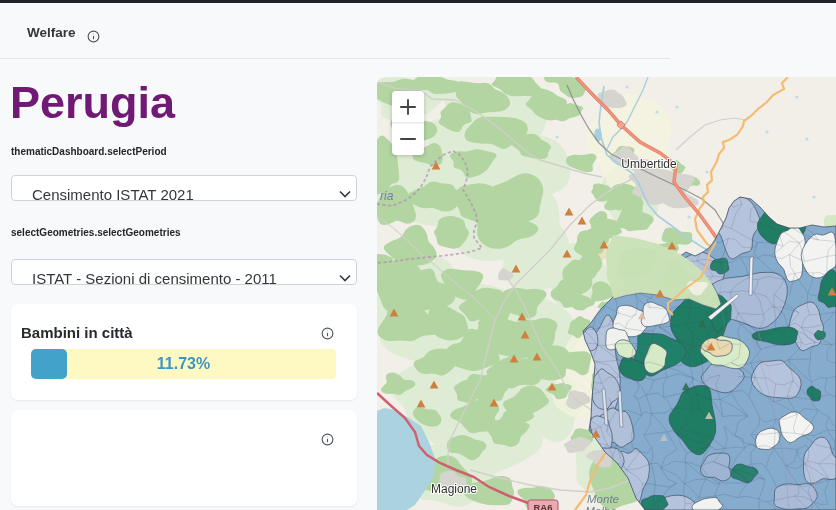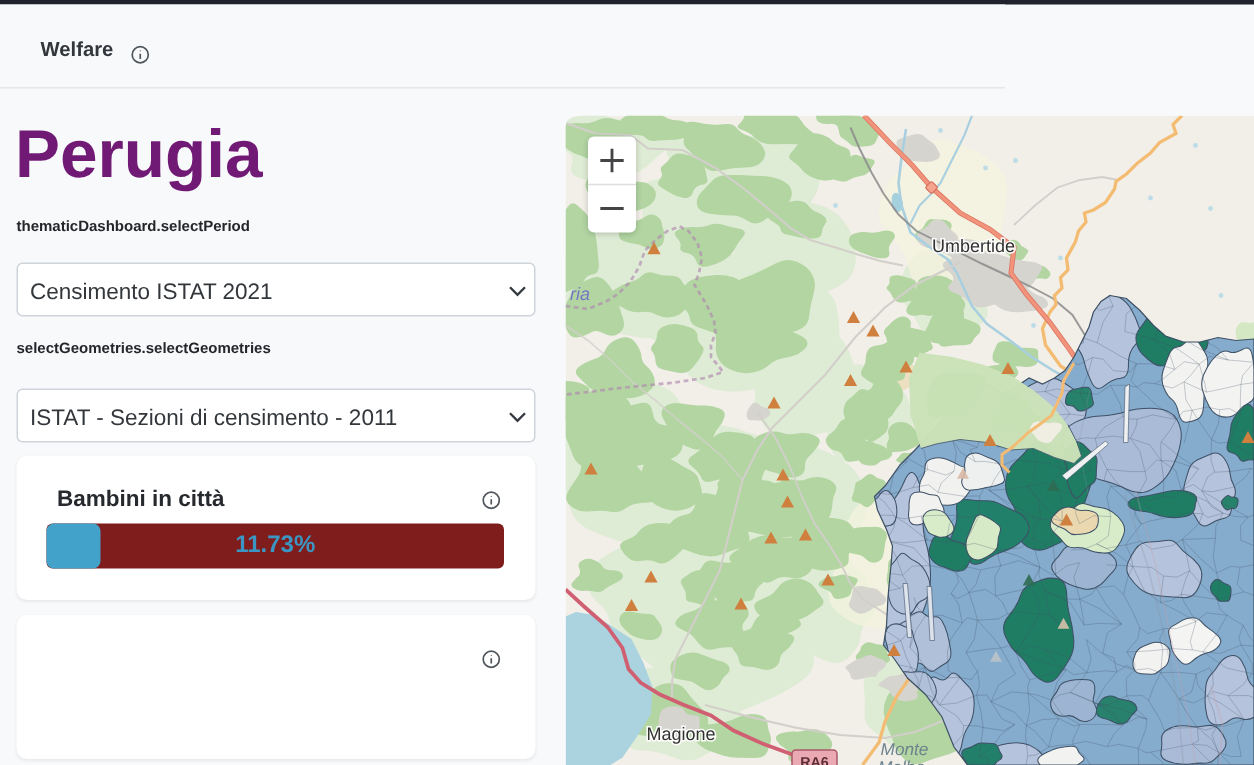--- a/index.html
+++ b/index.html
@@ -3,26 +3,26 @@
 <style>
 *{margin:0;padding:0;box-sizing:border-box}
 body{width:836px;height:510px;font-family:"Liberation Sans",sans-serif;background:#f8f9fa;overflow:hidden;position:relative}
 .topbar{position:absolute;left:0;top:0;width:836px;height:3px;background:#20232b}
 .header{position:absolute;left:0;top:3px;width:670px;height:56px;background:#f8f9fa;border-bottom:1px solid #e4e6e9}
 .brand{position:absolute;left:27px;top:22px;font-size:13.5px;font-weight:700;color:#33373c}
 .hinfo{position:absolute;left:87px;top:27px}
 .hinfo svg,.cinfo svg,.chev{display:block}
 h1{position:absolute;left:10px;top:77px;font-size:45px;font-weight:700;color:#701a75}
 .lbl{position:absolute;left:11px;font-size:10px;font-weight:700;color:#24262a}
-.sel{position:absolute;left:11px;width:346px;height:36px;background:#fff;border:1px solid #ced4da;border-radius:4px;font-size:15px;color:#33373b;line-height:37px;padding-left:8px}
+.sel{position:absolute;left:11px;width:346px;height:26px;background:#fff;border:1px solid #ced4da;border-radius:4px;font-size:15px;color:#33373b;line-height:37px;padding-left:20px}
 .chev{position:absolute;right:5px;top:14px}
 .card{position:absolute;left:11px;width:346px;height:96px;background:#fff;border-radius:7px;box-shadow:0 1px 2px rgba(50,50,60,0.08)}
-.ctitle{position:absolute;left:27px;top:20px;font-size:15px;font-weight:700;color:#26292d}
+.ctitle{position:absolute;left:10px;top:20px;font-size:15px;font-weight:700;color:#26292d}
 .cinfo{position:absolute;right:23px;top:23px}
-.bar{position:absolute;left:20px;width:305px;height:30px;background:#7f1d1d;border-radius:4px}
+.bar{position:absolute;left:20px;width:305px;height:30px;background:#fef9c3;border-radius:4px}
 .fill{position:absolute;left:0;top:0;height:30px;background:#42a2c9;border-radius:5px}
 .pct{position:absolute;left:0;top:0;width:305px;height:30px;text-align:center;line-height:30px;font-size:16px;font-weight:700;color:#3c96c4}
 .map{position:absolute;left:377px;top:77px;width:459px;height:433px;border-top-left-radius:8px;overflow:hidden}
 .zoomctl{position:absolute;left:15px;top:14px;width:32px;height:64px;background:#fff;border-radius:4px;box-shadow:0 1px 4px rgba(0,0,0,0.2)}
 </style></head>
 <body>
 <div class="topbar"></div>
 <div class="header">
     <div class="brand">Welfare</div>
     <div class="hinfo">

